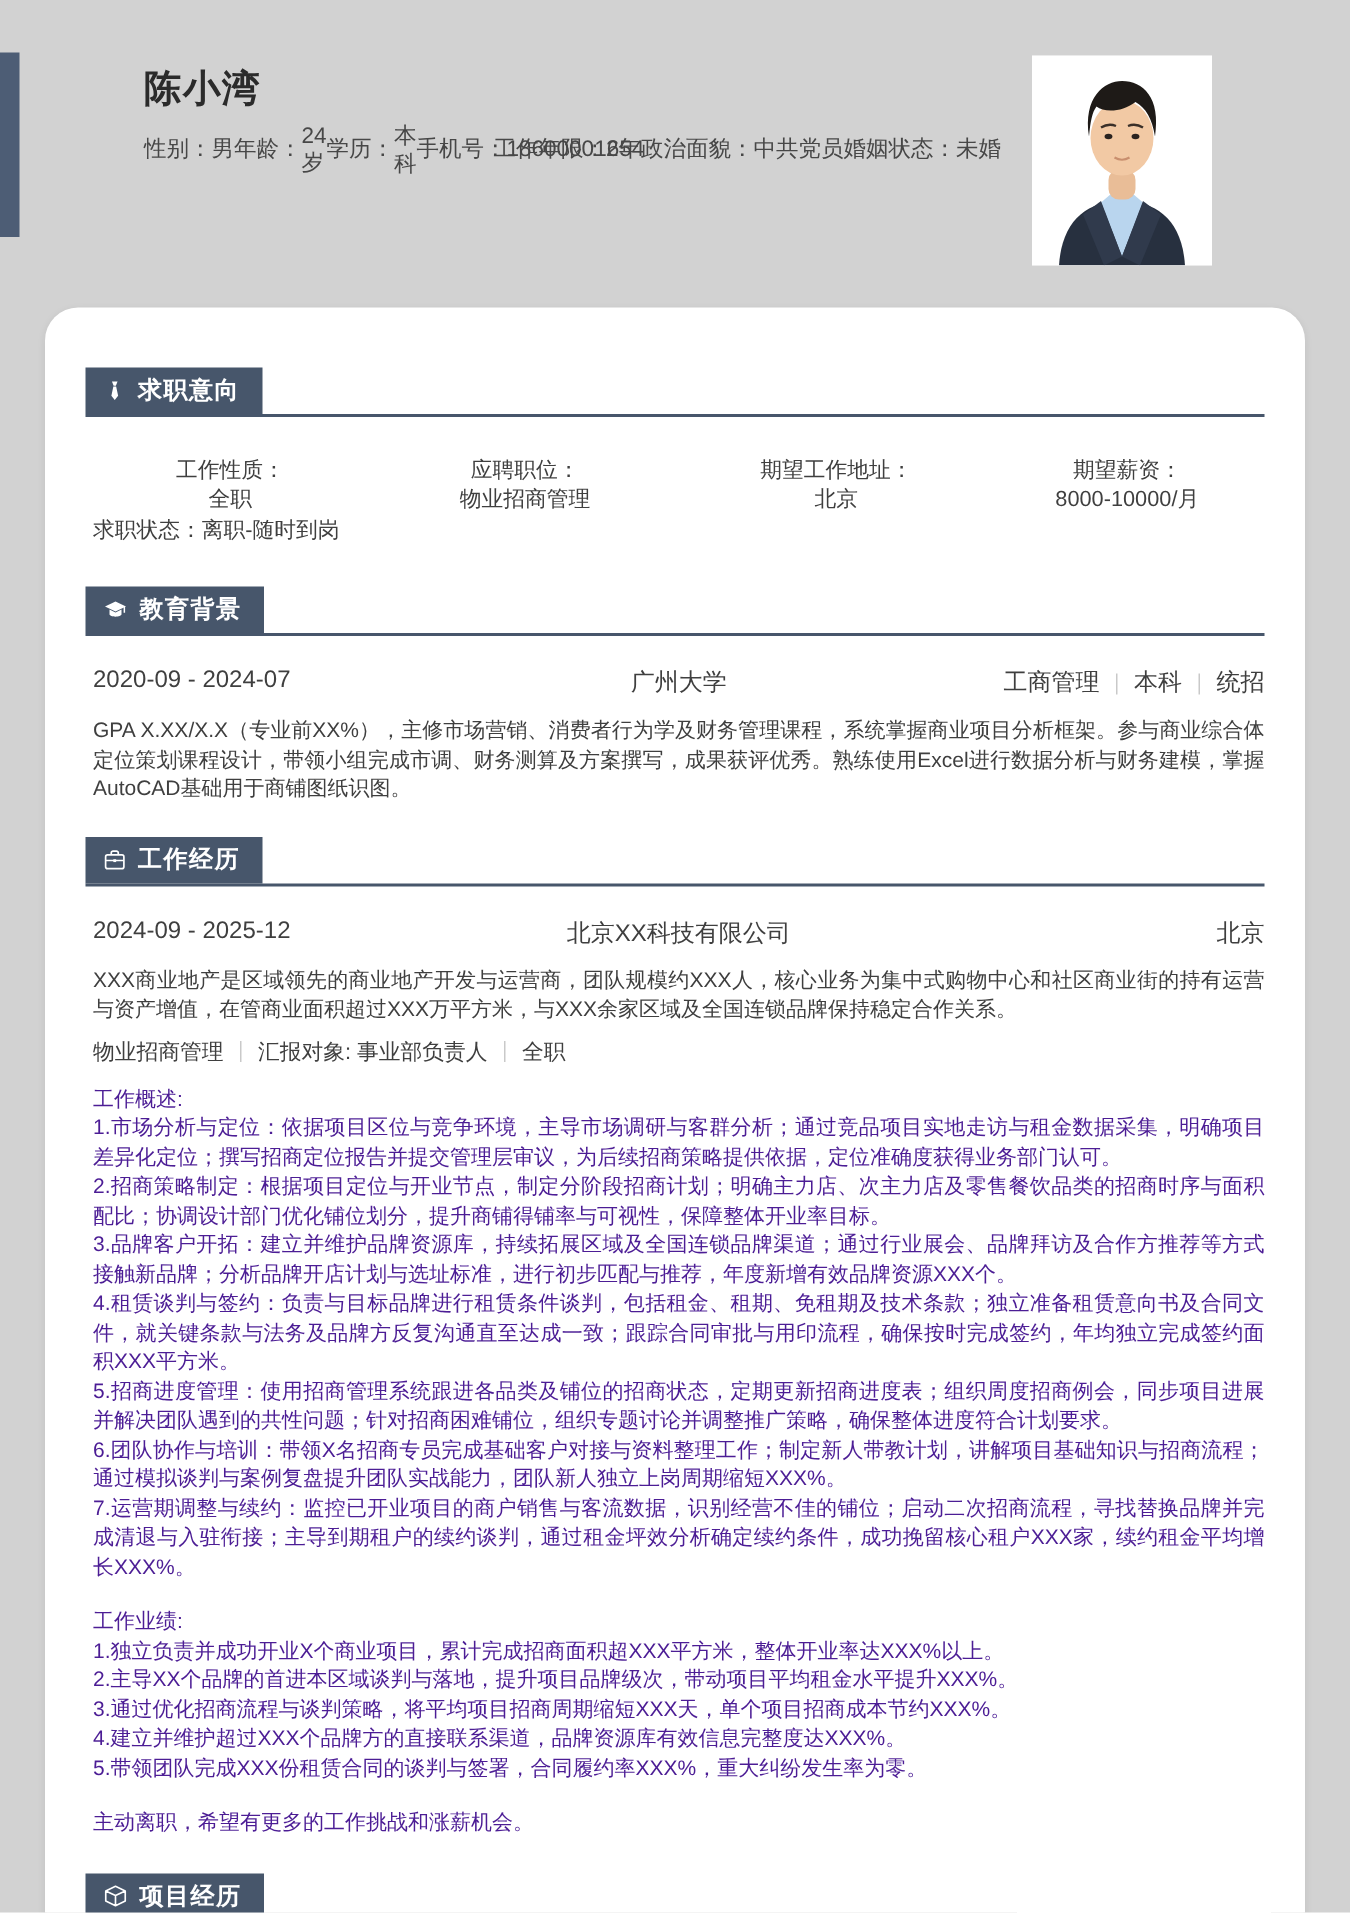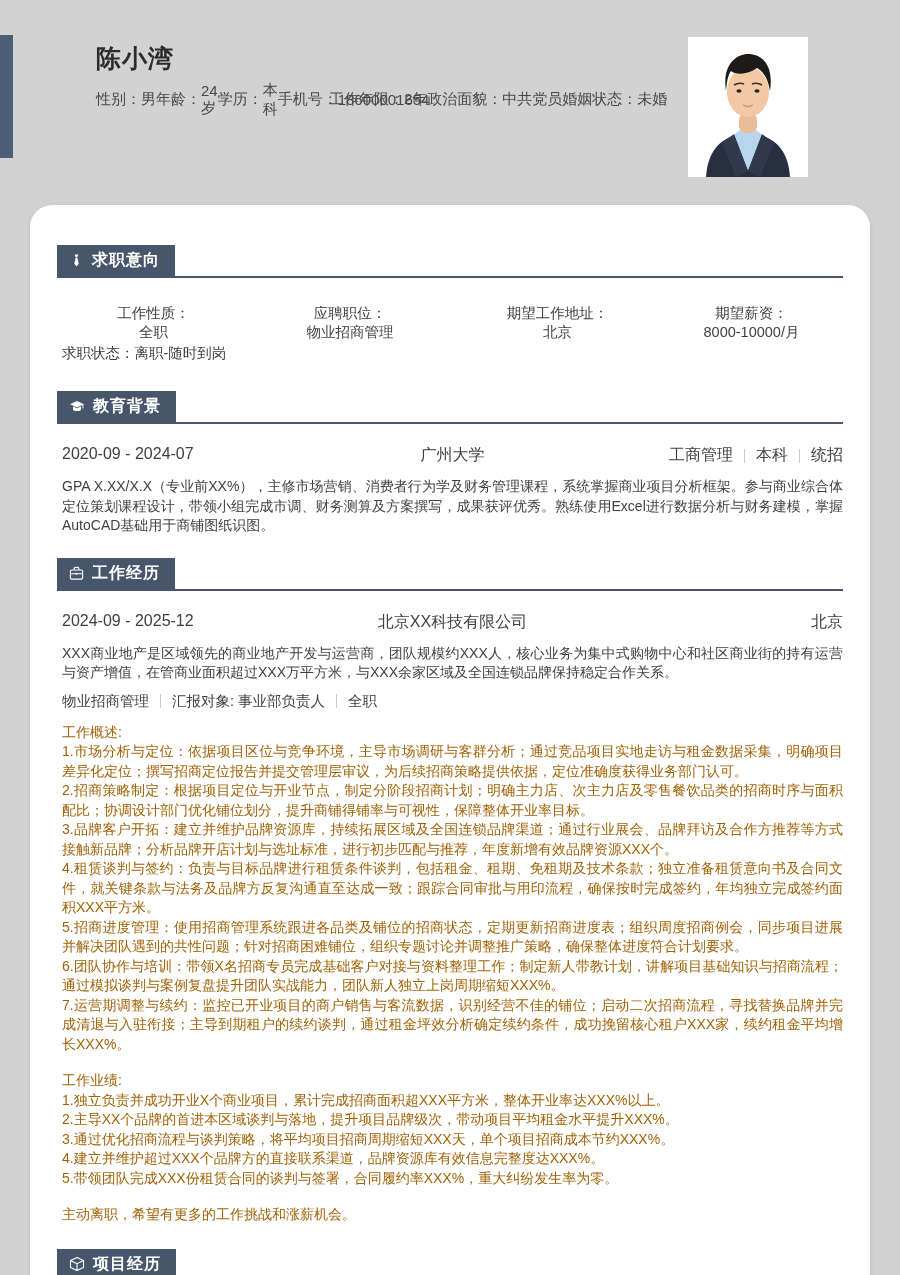--- a/index.html
+++ b/index.html
@@ -62,21 +62,21 @@
   }
   .exp-row .l{position:absolute;left:0;top:0;}
   .exp-row .c{position:absolute;left:50%;top:0;transform:translateX(-50%);white-space:nowrap;}
   .exp-row .r{position:absolute;right:0;top:0;display:flex;align-items:center;}
   .sep{display:inline-block;width:1px;height:14px;background:#c9c9c9;margin:0 11px;vertical-align:middle;}
   .para{
     margin:12px 0 0 5px;font-size:14px;line-height:19.5px;color:#3f3f3f;
     text-align:justify;
   }
   .meta-row{margin:9px 0 0 5px;font-size:14.5px;display:flex;align-items:center;}
-  .lines{margin:12px 0 0 5px;font-size:14px;line-height:19.5px;color:#a16207;}
+  .lines{margin:12px 0 0 5px;font-size:14px;line-height:19.5px;color:#4c1d95;}
   .lines .line{text-align:justify;}
   .block-gap{margin-top:17px;}
 </style>
 </head>
 <body>
 
 <div class="accent-bar"></div>
 
 <header class="top">
   <h1 class="name">陈小湾</h1>

